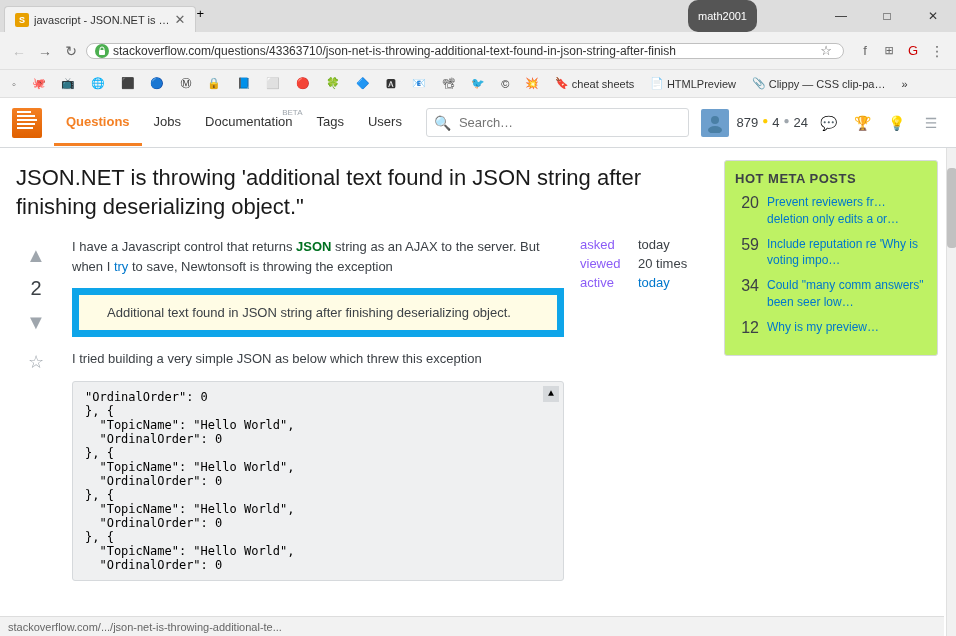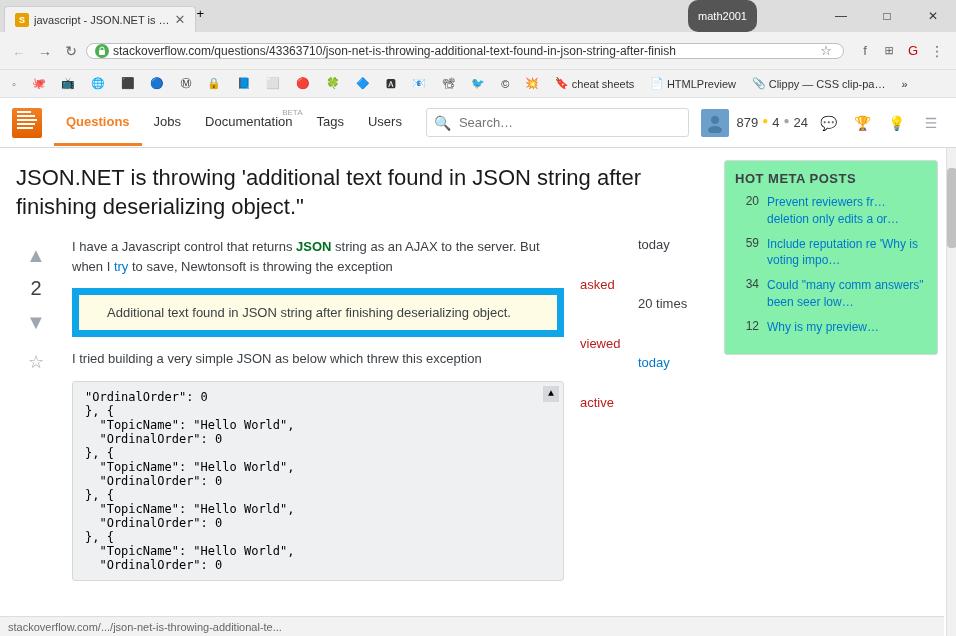--- a/index.html
+++ b/index.html
@@ -58,29 +58,29 @@
     .question-text { font-size: 13px; color: #3c4146; line-height: 1.5; margin-bottom: 12px; }
     .json-keyword { color: #007020; font-weight: bold; }
     .link-text { color: #0077cc; }
     .error-box { background: #fffce5; border: 7px solid #0ea5e9; padding: 10px 28px; margin-bottom: 12px; font-size: 13px; color: #3c4146; }
     .code-block { background: #eff0f1; border: 1px solid #d6d9dc; border-radius: 3px; font-family: 'Courier New', monospace; font-size: 12px; padding: 8px 12px; margin-bottom: 12px; overflow-x: auto; max-height: 200px; overflow-y: auto; position: relative; }
     .code-scroll-btn { position: absolute; right: 4px; top: 4px; width: 16px; height: 16px; background: #d6d9dc; display: flex; align-items: center; justify-content: center; cursor: pointer; font-size: 10px; }
 
     
     .meta-info { display: flex; flex-direction: column; gap: 4px; }
     .meta-row { display: flex; gap: 8px; font-size: 13px; color: #3c4146; }
-    .meta-label { color: #b91c1c; width: 50px; margin-top: 40px; }
+    .meta-label { color: #8b5cf6; width: 50px; }
     .meta-value { color: #0077cc; }
     .meta-value.black { color: #3c4146; }
 
     
-    .hot-meta { background: #86efac; border: 1px solid #d6d9dc; border-radius: 3px; padding: 10px; font-size: 12px; }
+    .hot-meta { background: #bef264; border: 1px solid #d6d9dc; border-radius: 3px; padding: 10px; font-size: 12px; }
     .hot-meta-title { font-size: 13px; font-weight: bold; color: #3c4146; margin-bottom: 8px; text-transform: uppercase; letter-spacing: 0.5px; }
     .hot-meta-item { display: flex; gap: 8px; margin-bottom: 8px; align-items: flex-start; }
-    .hot-meta-count { min-width: 24px; text-align: right; color: #3c4146; font-size: 12px; }
+    .hot-meta-count { min-width: 24px; text-align: right; color: #3c4146; font-size: 16px; }
     .hot-meta-link { color: #0077cc; cursor: pointer; line-height: 1.4; }
 
     
     .status-bar { position: fixed; bottom: 0; left: 0; right: 12px; height: 20px; background: #f2f2f2; border-top: 1px solid #ddd; display: flex; align-items: center; padding: 0 8px; font-size: 11px; color: #666; }
 
     
     .browser-top { position: relative; }
   </style>
 </head>
 <body>

